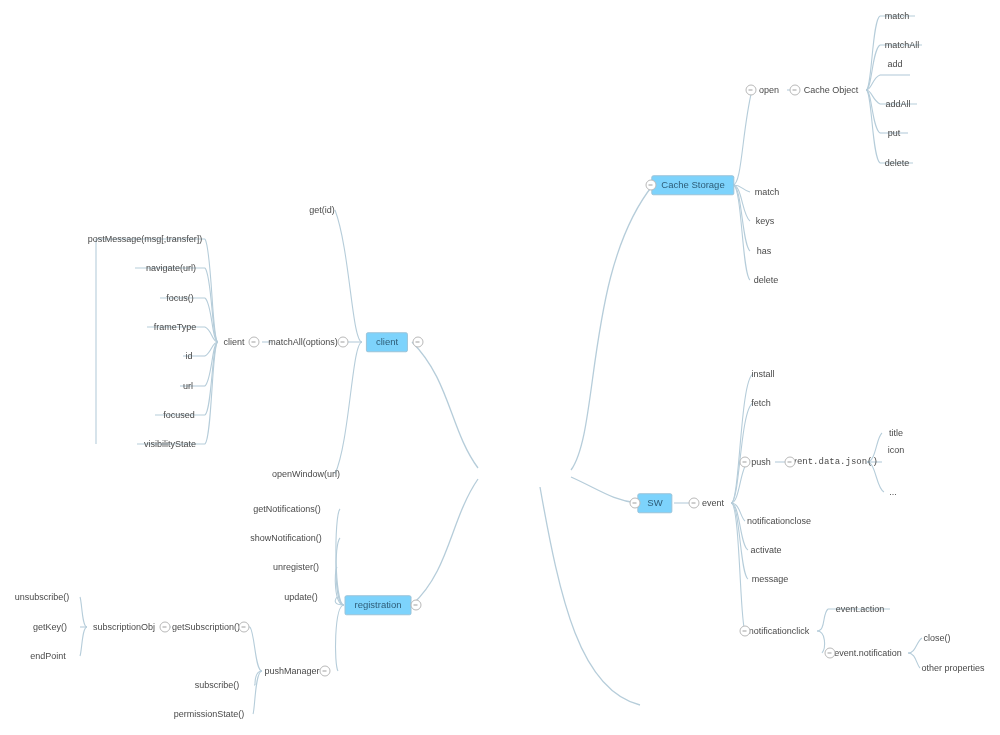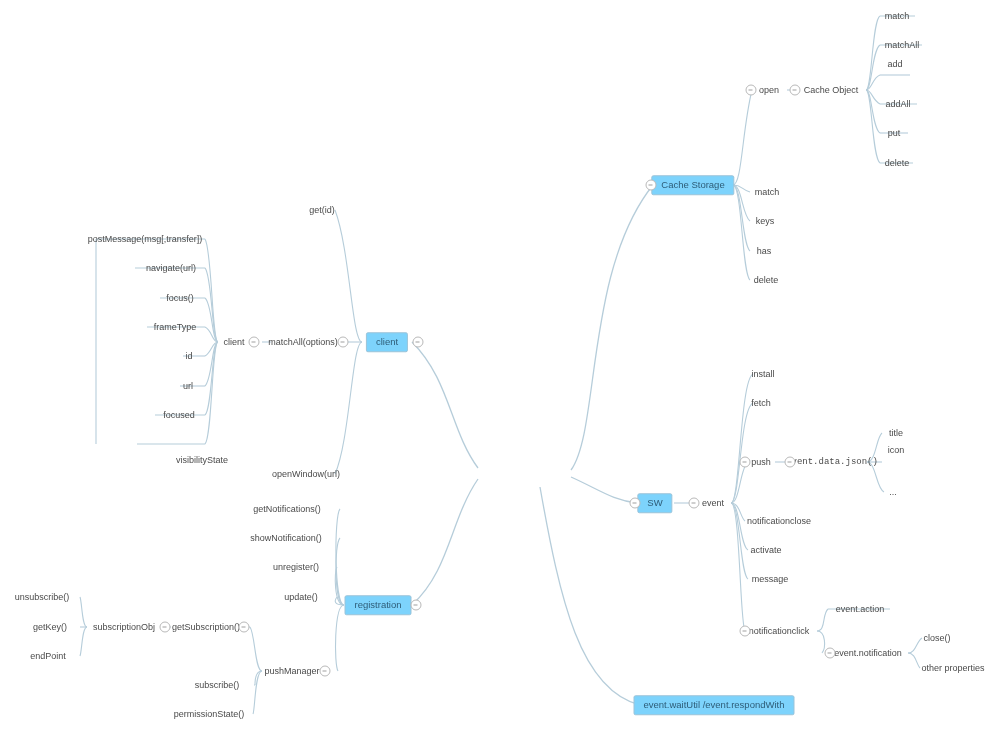--- a/index.html
+++ b/index.html
@@ -202,21 +202,21 @@
   <div class="node plain" style="left:234px;top:342px;">client</div>
   <div class="collapse" style="left:254px;top:342px;"></div>
 
   <div class="node plain" style="left:145px;top:239px;">postMessage(msg[,transfer])</div>
   <div class="node plain" style="left:171px;top:268px;">navigate(url)</div>
   <div class="node plain" style="left:180px;top:298px;">focus()</div>
   <div class="node plain" style="left:175px;top:327px;">frameType</div>
   <div class="node plain" style="left:189px;top:356px;">id</div>
   <div class="node plain" style="left:188px;top:386px;">url</div>
   <div class="node plain" style="left:179px;top:415px;">focused</div>
-  <div class="node plain" style="left:170px;top:460px;margin-left:32px;">visibilityState</div>
+  <div class="node plain" style="left:170px;top:444px;">visibilityState</div>
   <div class="node plain" style="left:306px;top:474px;">openWindow(url)</div>
 
   <div class="node boxed" style="left:655px;top:503px;">SW</div>
   <div class="collapse" style="left:635px;top:503px;"></div>
 
   <div class="node plain" style="left:713px;top:503px;">event</div>
   <div class="collapse" style="left:694px;top:503px;"></div>
 
   <div class="node plain" style="left:763px;top:374px;">install</div>
   <div class="node plain" style="left:761px;top:403px;">fetch</div>
@@ -259,15 +259,14 @@
 
   <div class="node plain" style="left:124px;top:627px;">subscriptionObj</div>
   <div class="collapse" style="left:165px;top:627px;"></div>
 
   <div class="node plain" style="left:42px;top:597px;">unsubscribe()</div>
   <div class="node plain" style="left:50px;top:627px;">getKey()</div>
   <div class="node plain" style="left:48px;top:656px;">endPoint</div>
   <div class="node plain" style="left:217px;top:685px;">subscribe()</div>
   <div class="node plain" style="left:209px;top:714px;">permissionState()</div>
 
-  <div class="node boxed" style="left:714px;top:705px;">event.waitUtil /event.respondWith</div>
 
 </div>
 
 </body></html>

